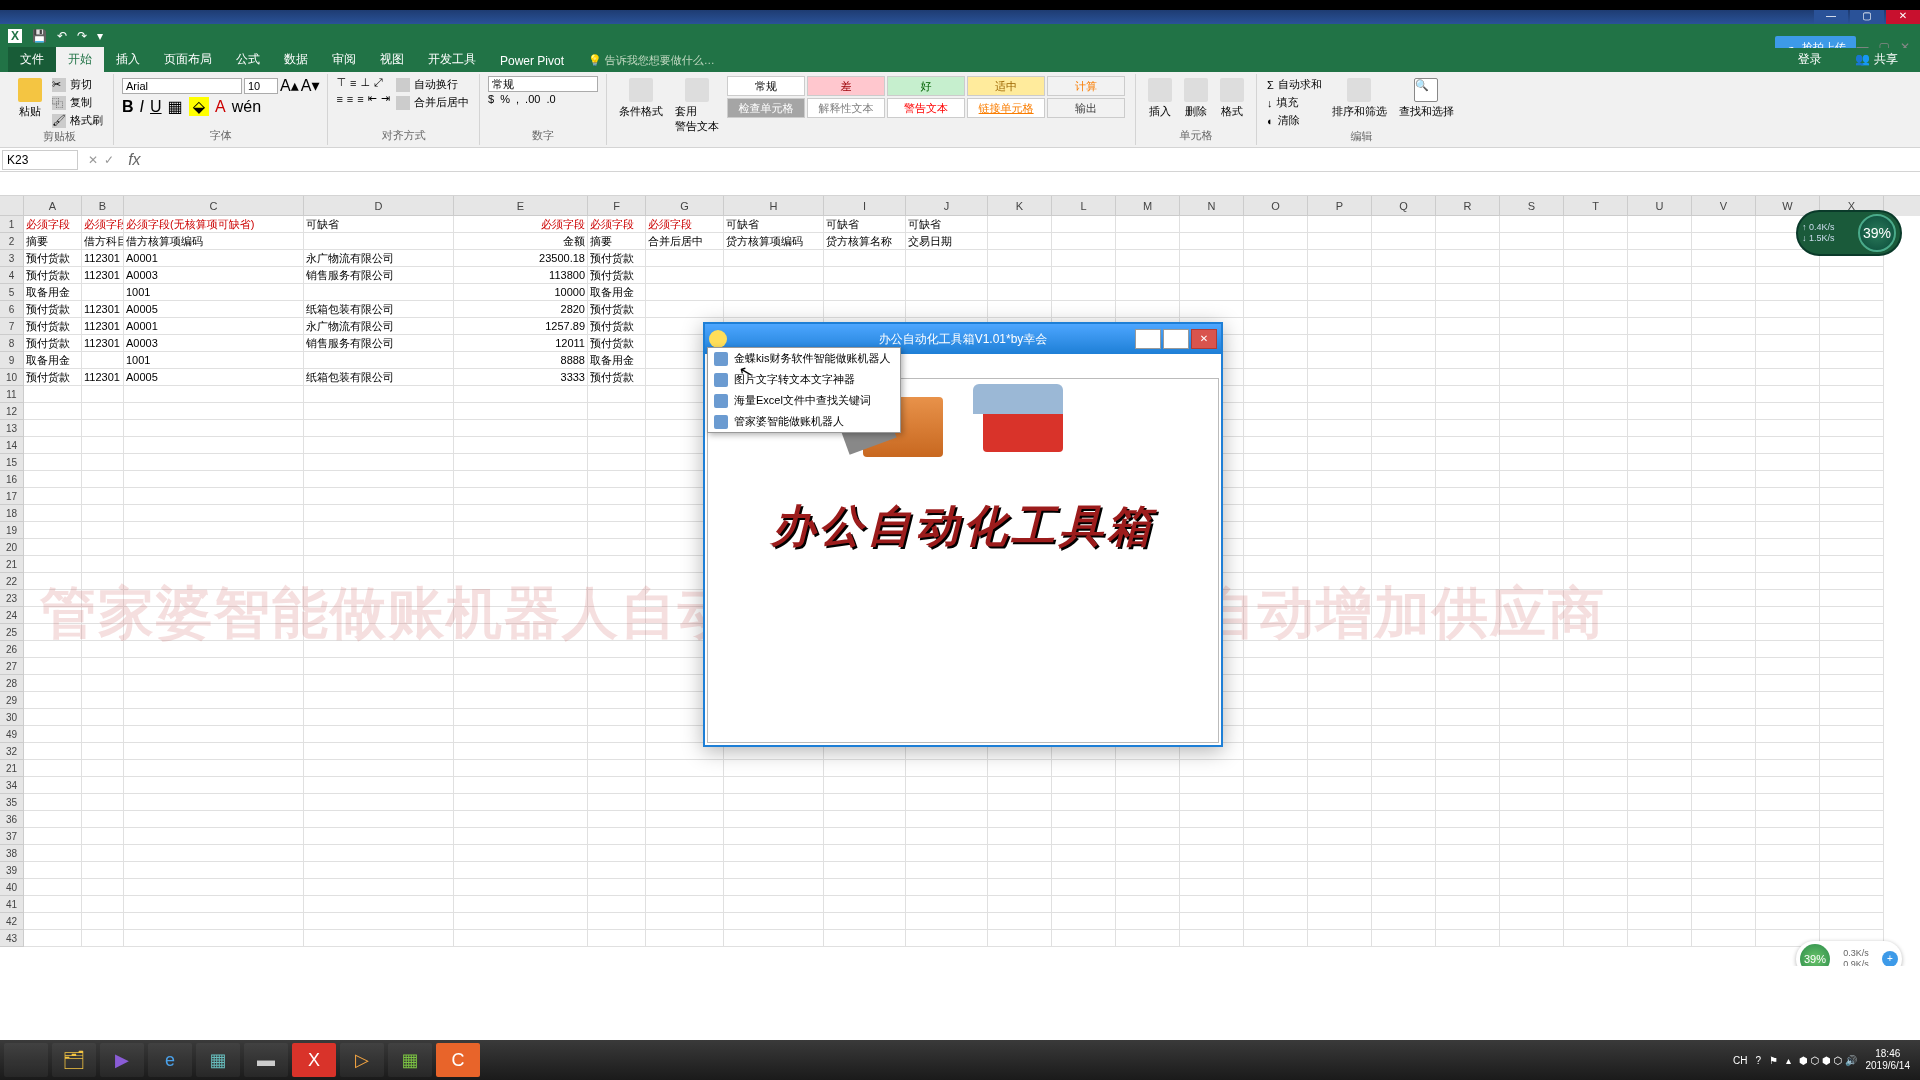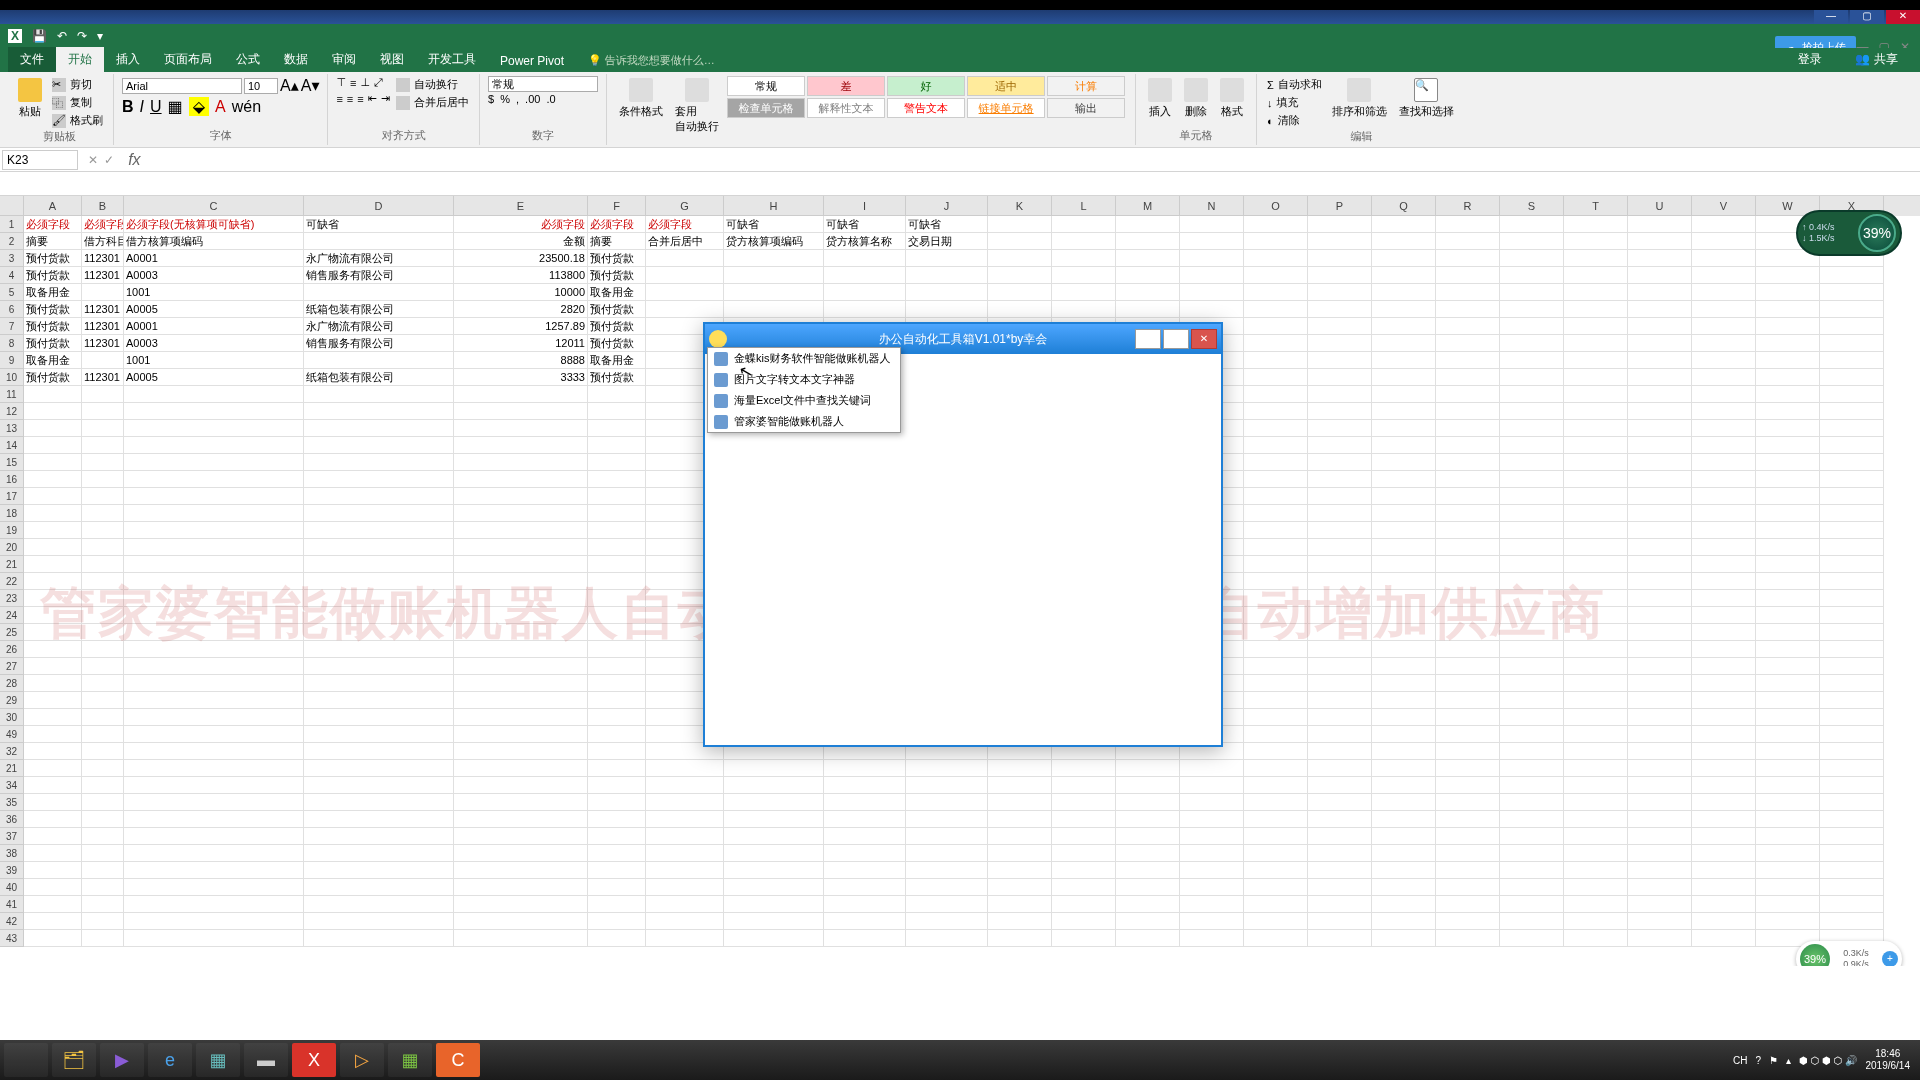--- a/index.html
+++ b/index.html
@@ -222,21 +222,21 @@
     </div>
     <div class="ribbon-group" style="flex:0 0 auto;">
       <div class="group-content">
         <div class="btn-lg">
             <div class="ico"></div>
             <span>条件格式</span>
           </div>
         <div class="btn-lg">
             <div class="ico"></div>
             <span style="white-space:pre;">套用
-自动换行</span>
+警告文本</span>
           </div>
         <div id="styles-gallery-container" class="styles-gallery" style="flex-wrap:wrap;width:400px;">
             <div class="style-cell" style="background: rgb(255, 255, 255); color: rgb(0, 0, 0);">常规</div>
             <div class="style-cell" style="background: rgb(255, 199, 206); color: rgb(156, 0, 6);">差</div>
             <div class="style-cell" style="background: rgb(198, 239, 206); color: rgb(0, 97, 0);">好</div>
             <div class="style-cell" style="background: rgb(255, 235, 156); color: rgb(156, 101, 0);">适中</div>
             <div class="style-cell" style="background: rgb(242, 242, 242); color: rgb(250, 125, 0);">计算</div>
             <div class="style-cell" style="background: rgb(165, 165, 165); color: rgb(255, 255, 255);">检查单元格</div>
             <div class="style-cell" style="background: rgb(255, 255, 255); color: rgb(127, 127, 127);">解释性文本</div>
             <div class="style-cell" style="background: rgb(255, 255, 255); color: rgb(255, 0, 0);">警告文本</div>
@@ -1537,20 +1537,27 @@
       </div>
       <div class="dd-item">
         <div class="dd-ico"></div>
         <span>海量Excel文件中查找关键词</span>
       </div>
       <div class="dd-item">
         <div class="dd-ico"></div>
         <span>管家婆智能做账机器人</span>
       </div>
     </div>
+  <div class="dlg-body">
+    <div class="dlg-banner-img">
+      <div class="tool1"></div>
+      <div class="tool2"></div>
+    </div>
+    <div class="dlg-big-text">办公自动化工具箱</div>
+  </div>
 </div>
 <div class="cursor-ptr">↖</div>
 
 <div class="taskbar">
   <div class="tb-btn">
       <div class="start-orb"></div>
     </div>
   <div class="tb-btn" style="color:#f4c542;">🗂</div>
   <div class="tb-btn" style="color:#8a5cd6;">▶</div>
   <div class="tb-btn" style="color:#4aa0e8;">e</div>

